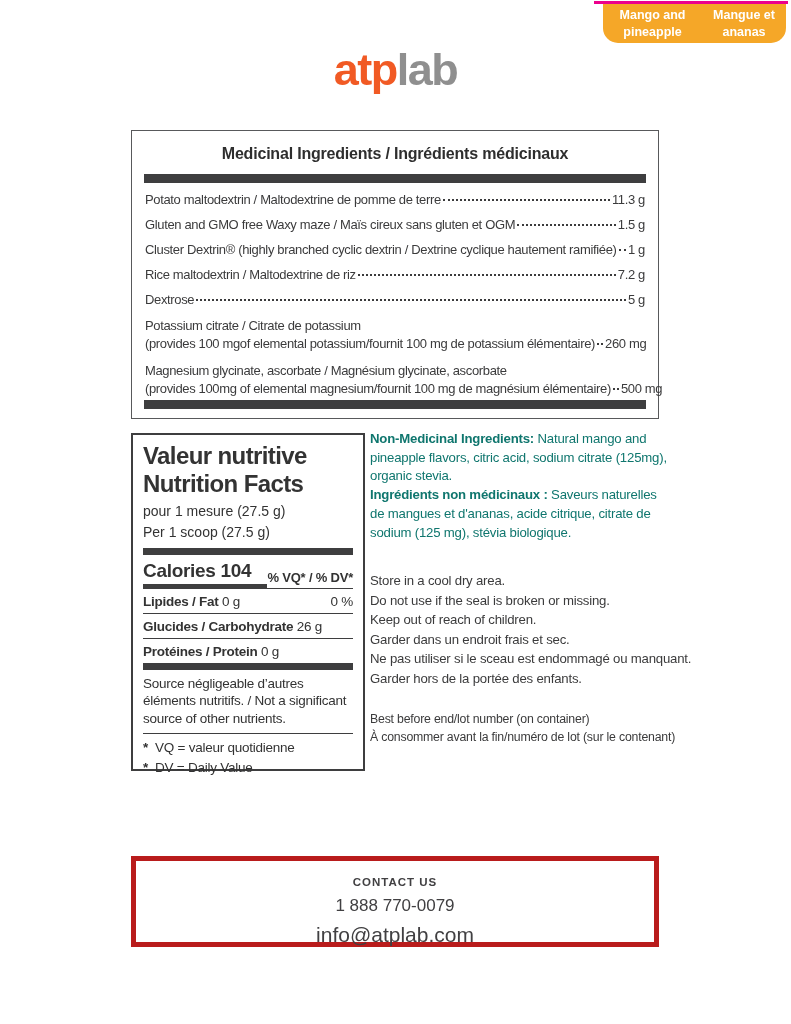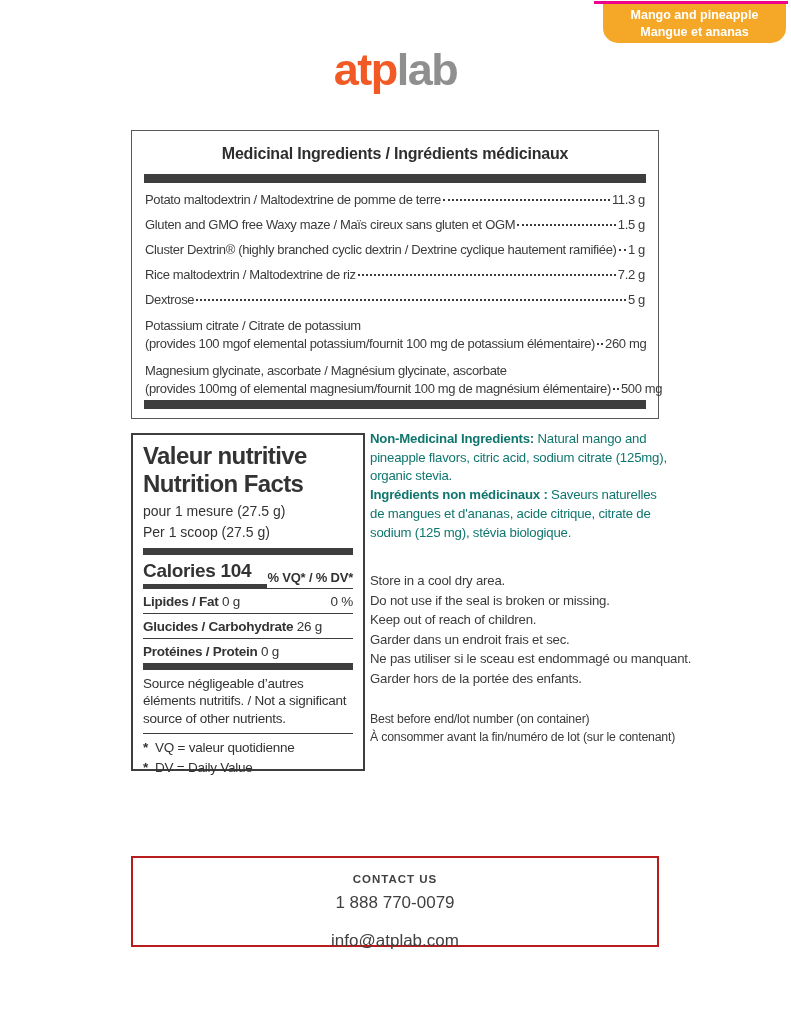--- a/index.html
+++ b/index.html
@@ -9,21 +9,21 @@
     font-family: "Liberation Sans", "DejaVu Sans", sans-serif;
     color: #3a3a3a;
     overflow: hidden;
   }
 
   
   .magenta-line { position: absolute; left: 594px; top: 1px; width: 194px; height: 3px; }
   .badge {
     position: absolute; left: 603px; top: 4px; width: 183px; height: 39px;
     border-radius: 0 0 15px 15px;
-    display: flex; flex-direction: column; justify-content: center; align-items: center;
+    display: flex; flex-direction: row; justify-content: center; align-items: center;
     color: #ffffff; font-size: 12.5px; font-weight: bold; line-height: 1.35; text-align: center;
   }
 
   
   .logo { position: absolute; left: 0; top: 44px; width: 100%; text-align: center;
           font-size: 45px; font-weight: bold; letter-spacing: -1.5px; }
 
   
   .med-box { position: absolute; left: 131px; top: 130px; width: 528px; height: 289px;
              border: 1px solid #58595b; background: #fff; }
@@ -66,24 +66,24 @@
   .blk-label { font-weight: bold; }
   .storage { position: absolute; left: 370px; top: 571px; width: 330px;
              font-size: 13.2px; line-height: 1.48; letter-spacing: -0.2px; color: #3b3b3c; }
   .storage div { white-space: nowrap; }
   .bestbefore { position: absolute; left: 370px; top: 711px; width: 330px;
                 font-size: 12.3px; line-height: 1.45; letter-spacing: -0.2px; color: #3b3b3c; }
   .bestbefore div { white-space: nowrap; }
 
   
   .contact-box { position: absolute; left: 131px; top: 856px; width: 528px; height: 91px;
-                 border: 2px solid #b91c1c; text-align: center; color: #414042; }
+                 border: 5px solid #b91c1c; text-align: center; color: #414042; }
   .contact-title { margin-top: 15px; font-size: 11.5px; font-weight: 600; letter-spacing: 1px; }
   .contact-phone { margin-top: 8px; font-size: 17px; }
-  .contact-email { margin-top: 18px; font-size: 17px; }
+  .contact-email { margin-top: 7px; font-size: 21px; }
 </style>
 </head>
 <body>
 
 <div class="magenta-line" style="background: rgb(236, 0, 140);"></div>
 <div class="badge" style="background: rgb(245, 167, 40);">
   <span>Mango and pineapple</span>
   <span>Mangue et ananas</span>
 </div>
 

